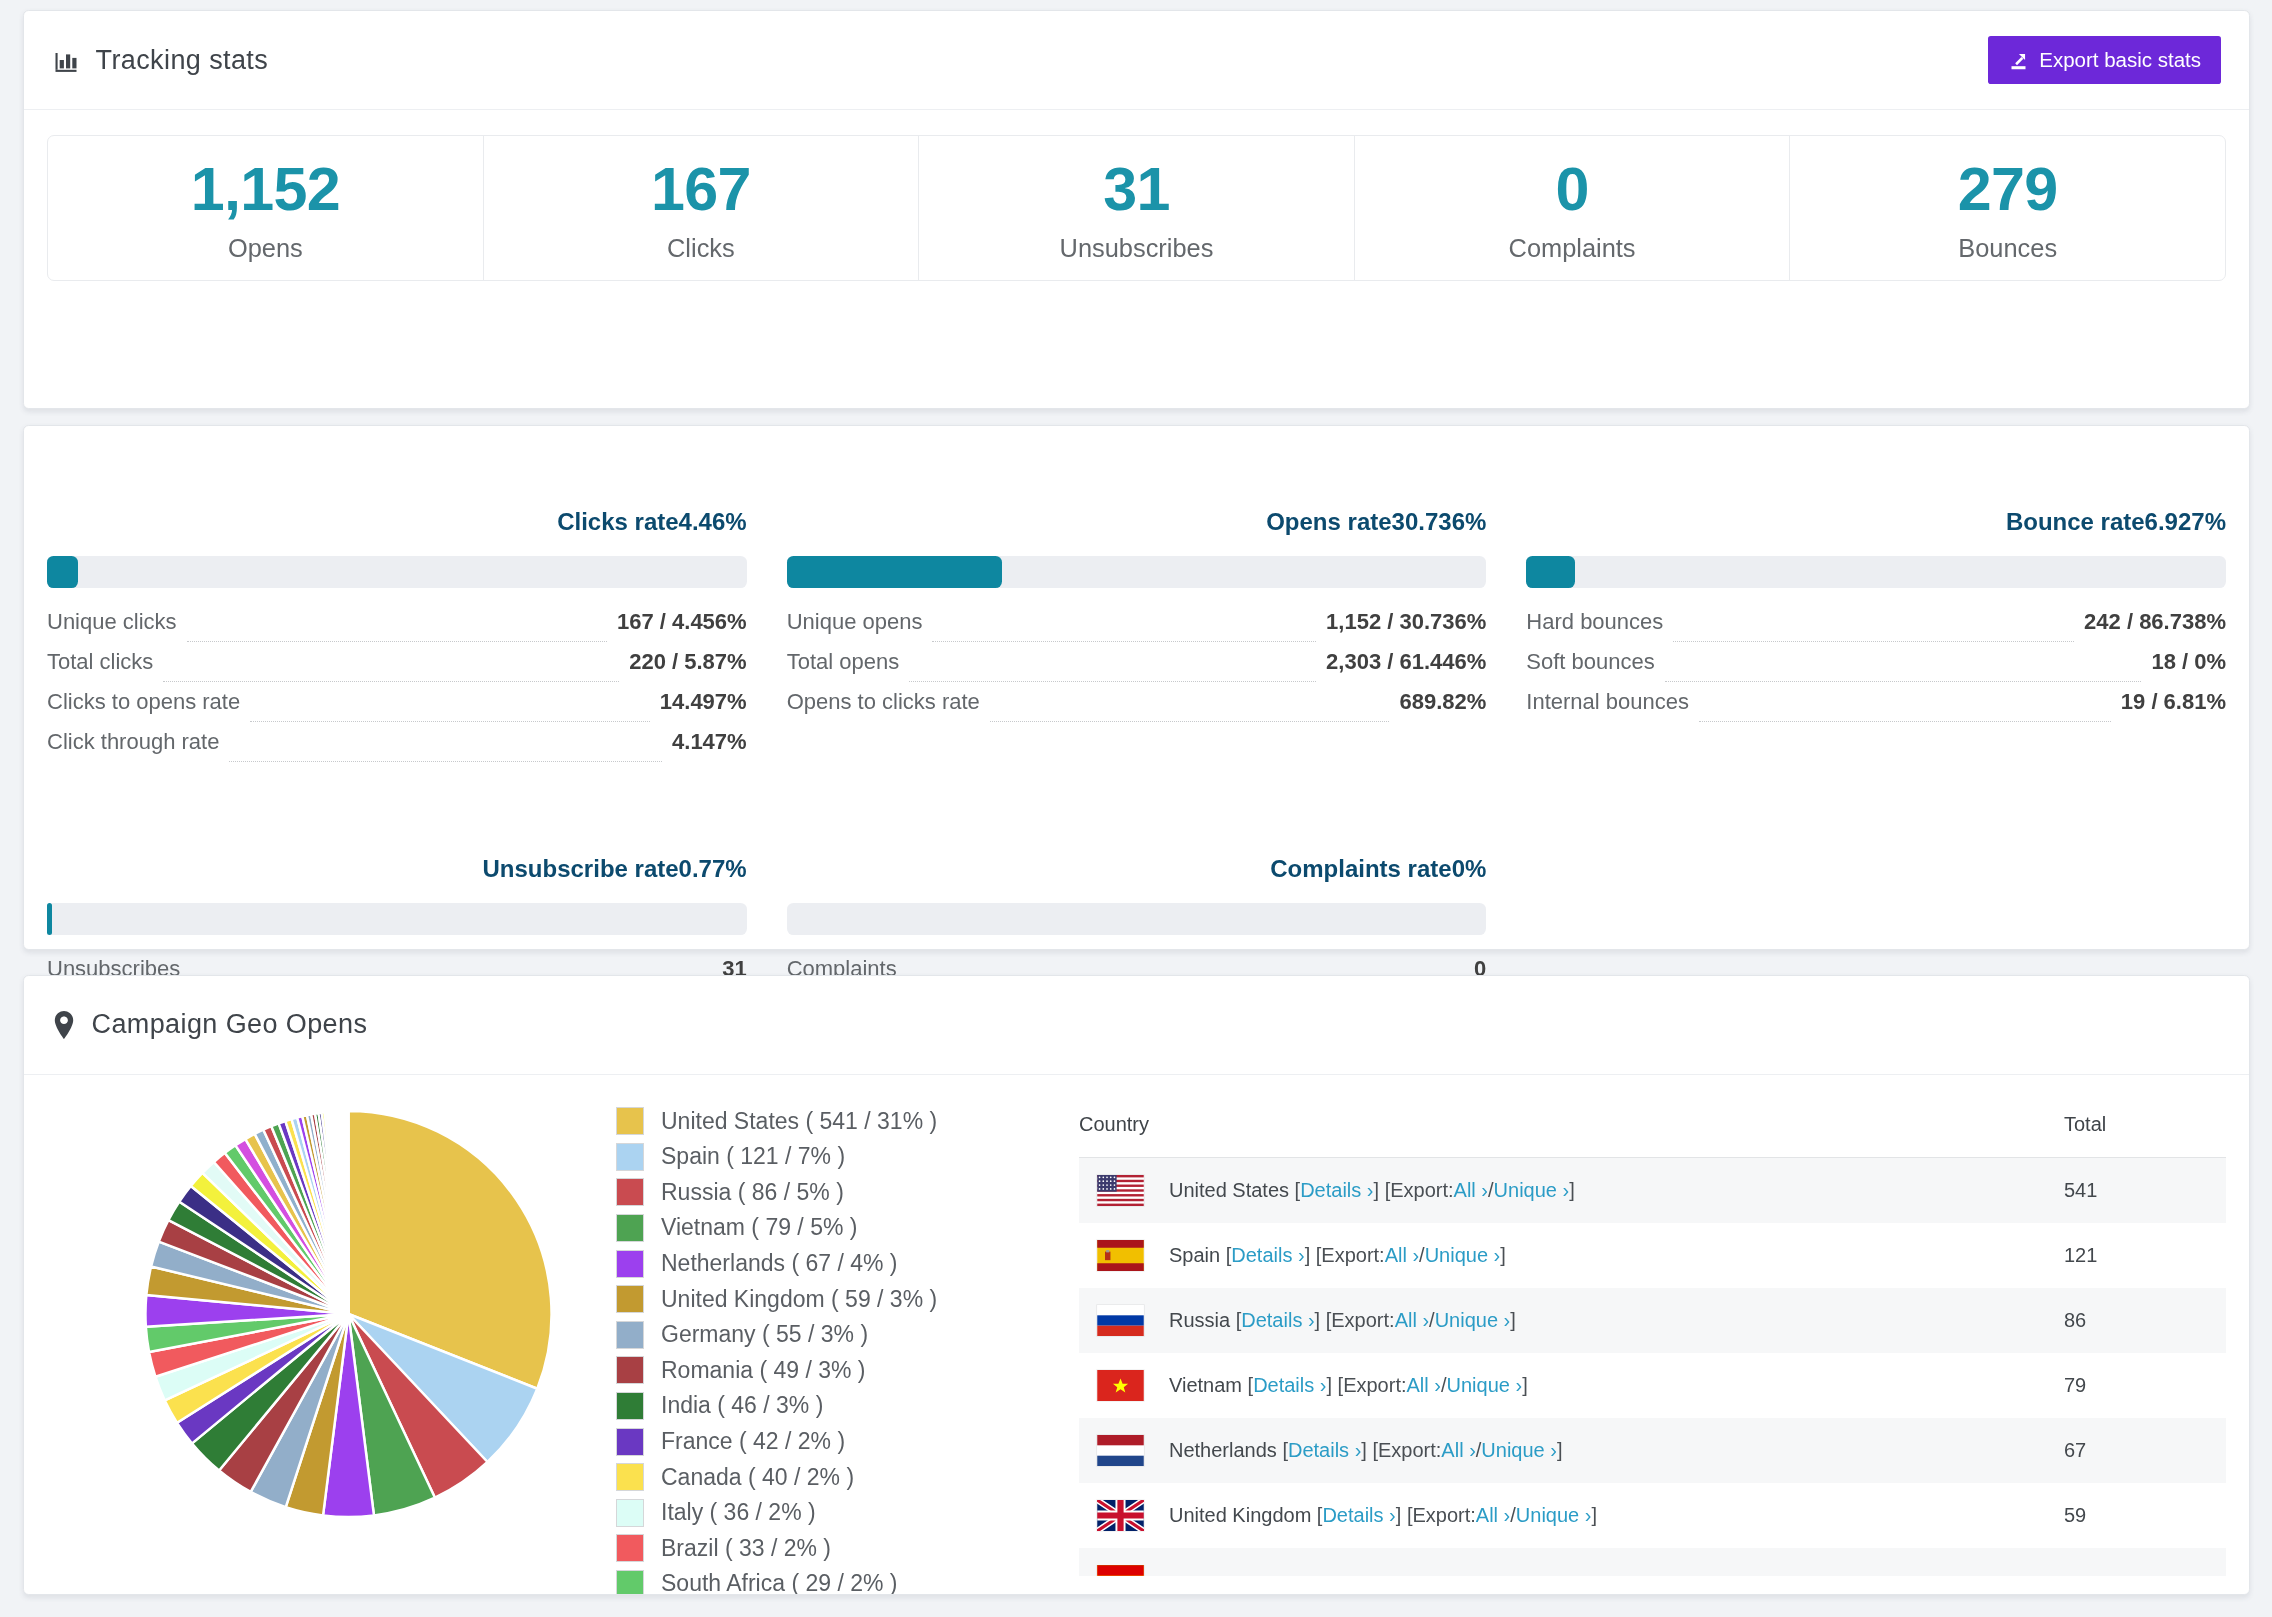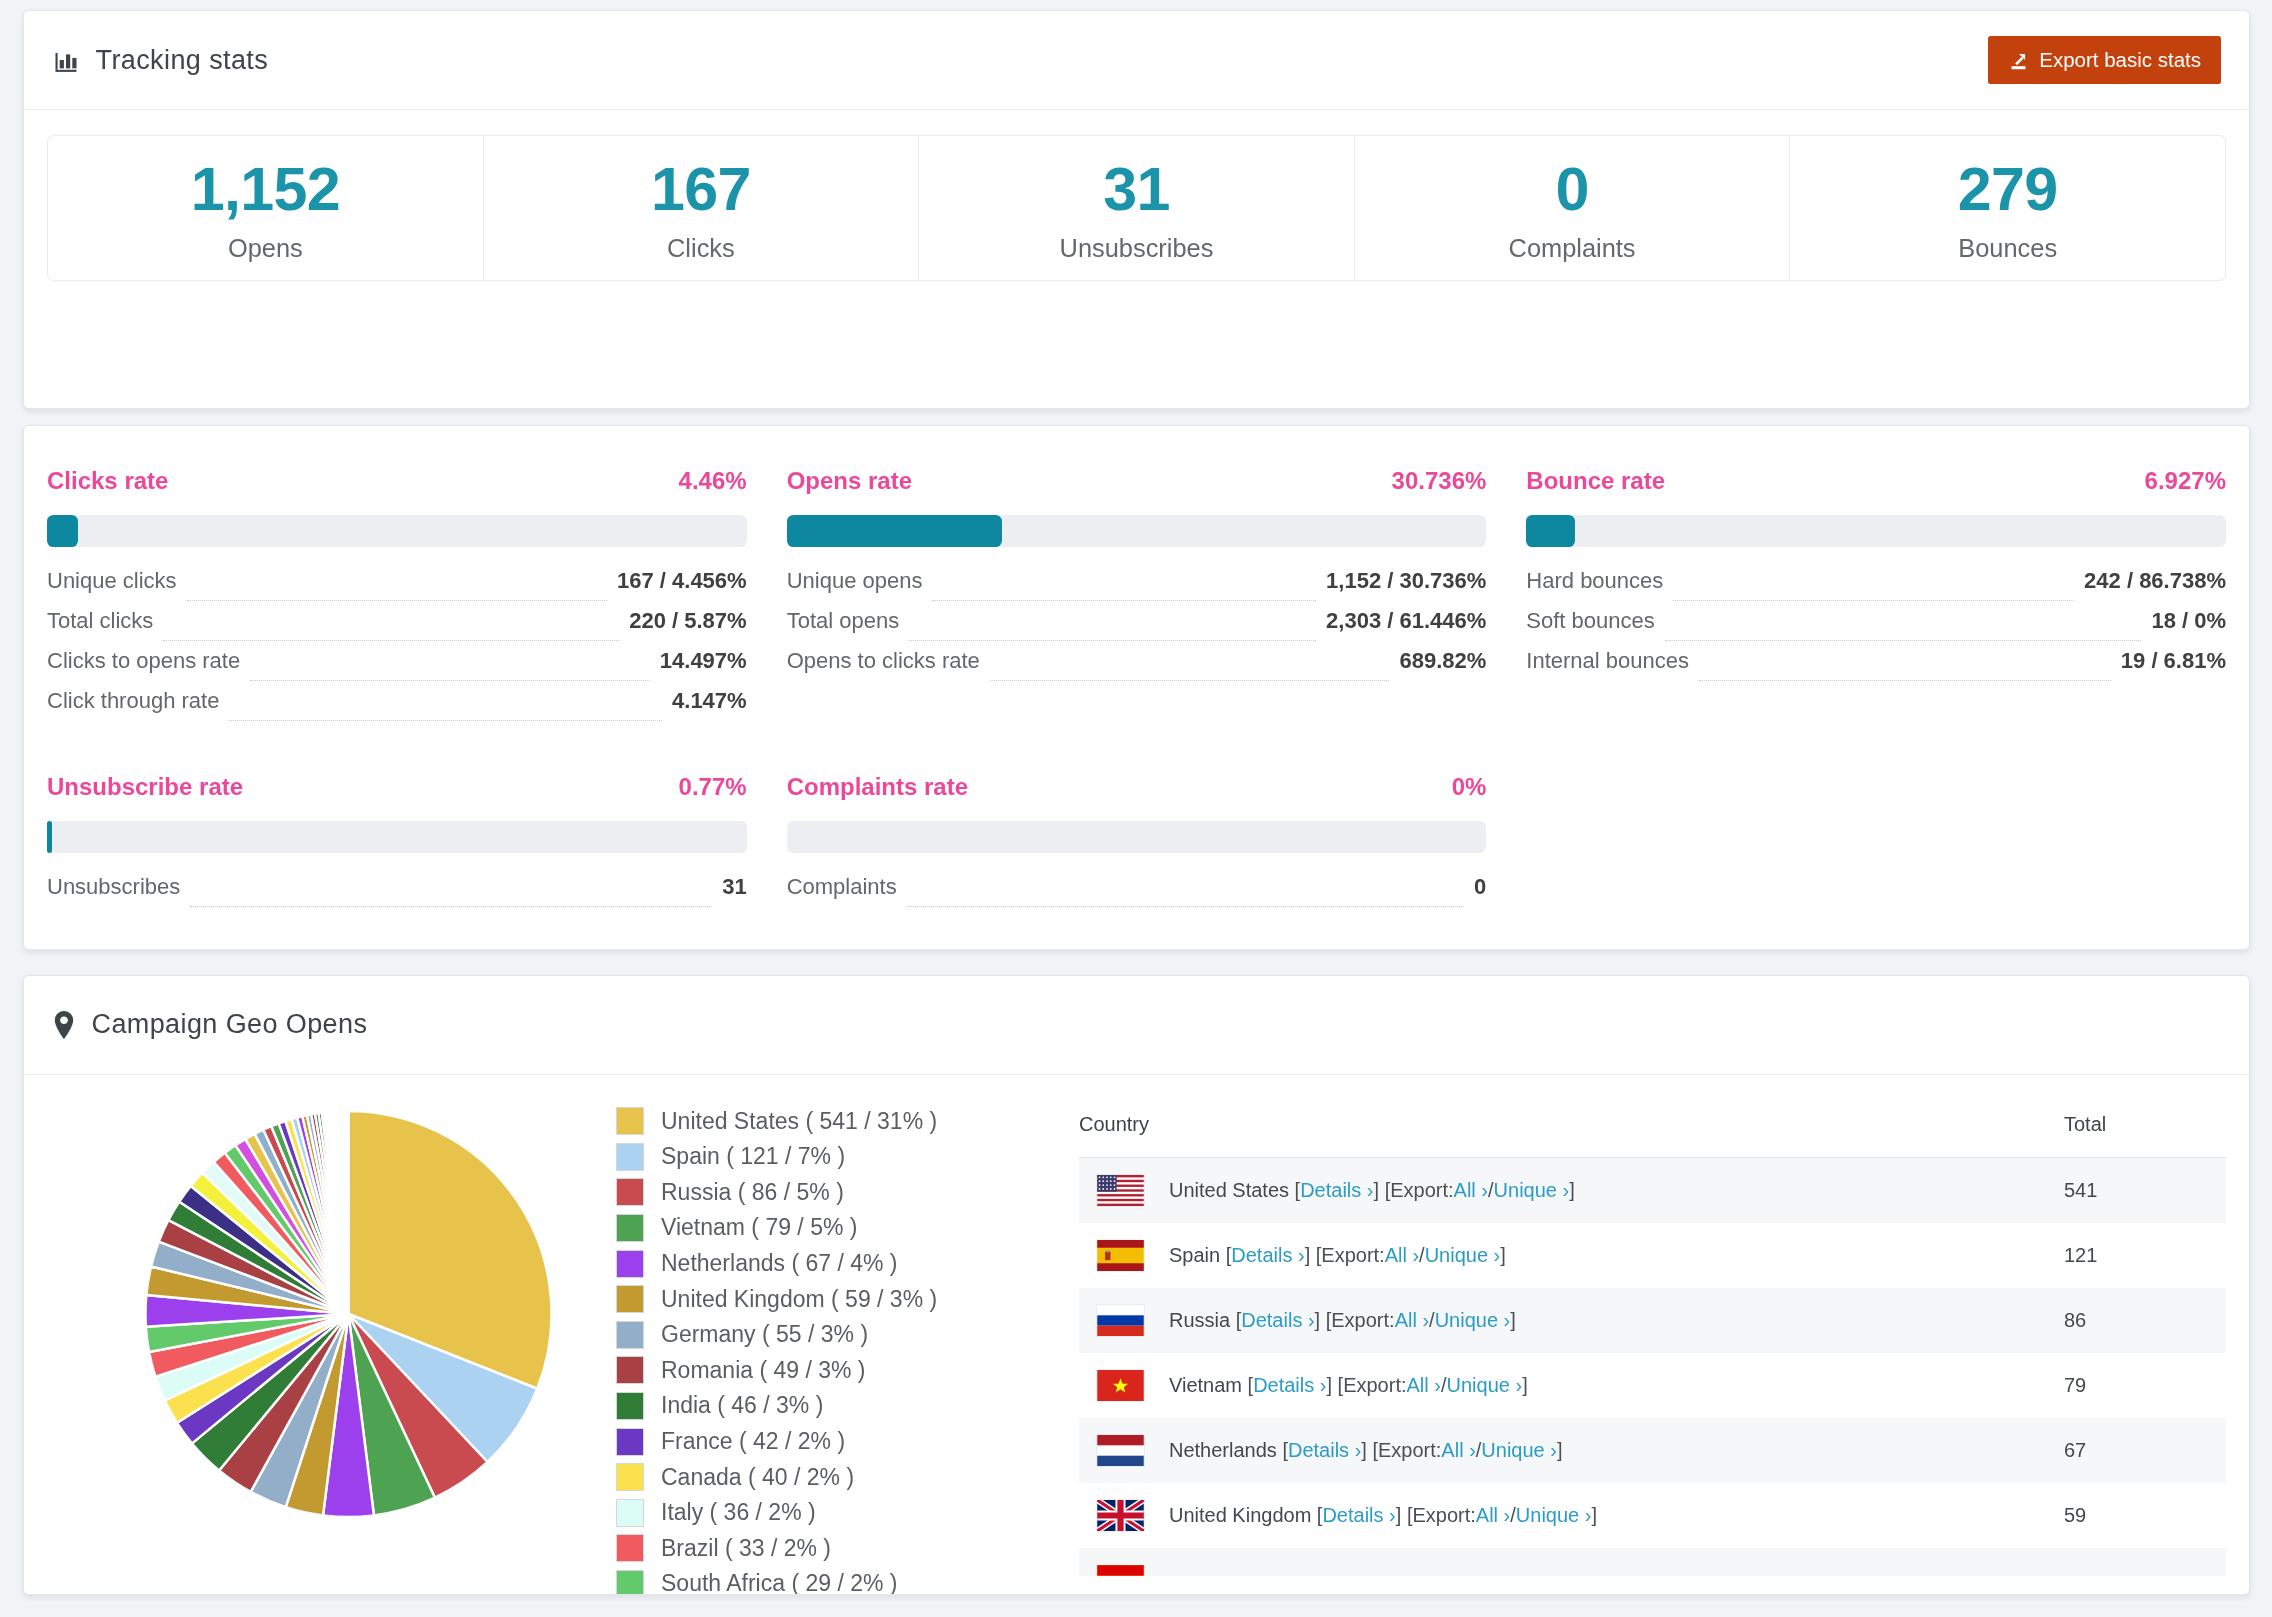--- a/index.html
+++ b/index.html
@@ -9,36 +9,36 @@
   .card { background:#fff; border:0.7px solid #e3e6ea; border-radius:5.6px;
           box-shadow:0 2.1px 5.6px rgba(60,70,90,.10); margin:0 23px; position:relative; }
 
   
   #card-tracking { margin-top:10px; height:399px; }
   .card-header { display:flex; align-items:center; height:99px; padding:0 28px;
                  border-bottom:1.4px solid #edeff2; }
   .card-title { font-size:27px; font-weight:500; color:#3f444a; letter-spacing:0.4px; }
   .header-icon { margin-right:15.5px; display:inline-flex; }
   .header-icon svg { fill:#3f444a; }
-  .btn-export { margin-left:auto; background:#c2410c; color:#fff; border:none; cursor:pointer;
+  .btn-export { margin-left:auto; background:#6d28d9; color:#fff; border:none; cursor:pointer;
                 font-size:20.5px; font-family:inherit; padding:0 20px; height:48px; border-radius:2.8px;
                 display:inline-flex; align-items:center; gap:10px; }
   #card-tracking .card-body { padding:25.4px 23px; }
   #stats-row { display:flex; border:1.4px solid #e9ebee; border-radius:7px; height:146px; background:#fff; }
   .stat-box { flex:1; display:flex; flex-direction:column; align-items:center; justify-content:center;
               border-right:1.4px solid #e9ebee; }
   .stat-box:last-child { border-right:none;text-align:right; }
   .stat-value { font-size:61px; font-weight:700; color:#1b93a9; letter-spacing:-0.7px; }
   .stat-label { font-size:25.4px; color:#64686c; margin-top:10px; }
 
   
   #card-rates { margin-top:15.5px; height:525px; padding:41px 23px 0; }
   #rates-grid { display:grid; grid-template-columns:repeat(3,1fr); column-gap:40px; row-gap:45px; }
-  .rate-title-row { display:flex; justify-content:space-between; align-items:baseline;
-                    font-size:24px; font-weight:700; color:#ec4899; }
+  .rate-title-row { display:flex; justify-content:flex-end; align-items:baseline;
+                    font-size:24px; font-weight:700; color:#0c4a6e;margin-top:41px; }
   .rate-bar { margin-top:20px; height:32px; background:#eceef2; border-radius:6.4px; position:relative; }
   .rate-fill { position:absolute; left:0; top:0; height:100%; background:#0e87a0; border-radius:6.4px; }
   .rate-rows { margin-top:21px; }
   .rate-row { display:flex; align-items:baseline; font-size:22px; height:40px; }
   .rate-row-label { color:#63676b; white-space:nowrap; }
   .leader { flex:1; border-bottom:1.4px dotted #c7c9cc; margin:0 10px 6.4px; align-self:flex-end; }
   .rate-row-value { color:#404040; white-space:nowrap;font-weight:bold; }
 
   
   #card-geo { margin-top:25.4px; height:620px; overflow:hidden; }

